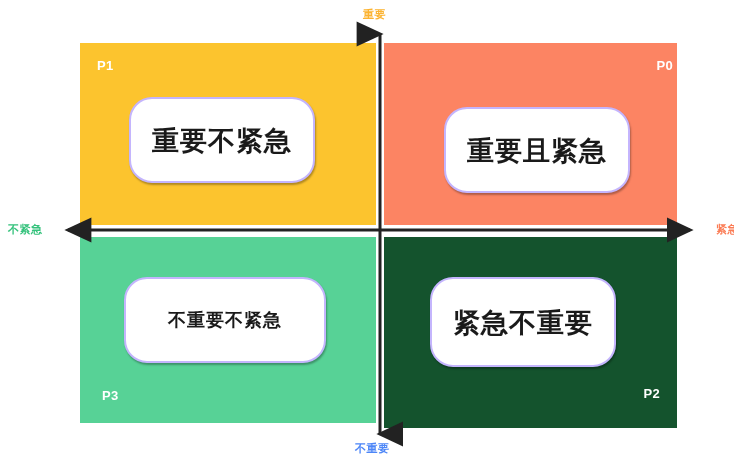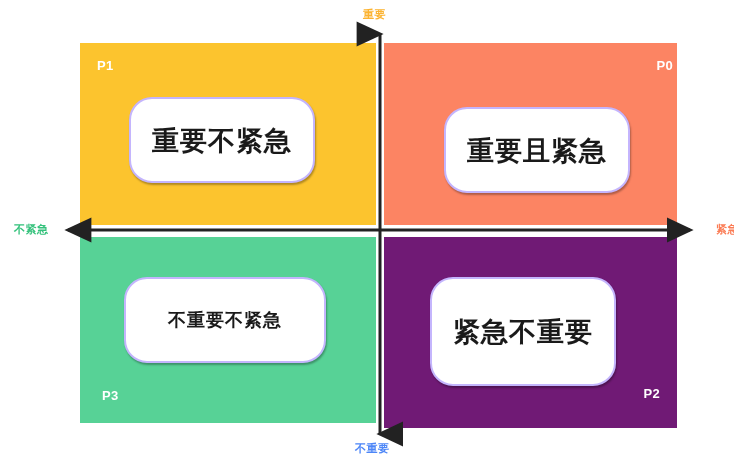--- a/index.html
+++ b/index.html
@@ -58,21 +58,21 @@
     font-size: 27px;
     font-weight: 700;
     color: #1a1a1a;
     letter-spacing: 1px;
     white-space: nowrap;
     line-height: 1;
   }
   #card-p1 { left: 129px; top: 97px;  width: 186px; height: 86px; }
   #card-p0 { left: 444px; top: 97px;  width: 186px; height: 86px; margin-top: 10px; }
   #card-p3 { left: 124px; top: 277px; width: 202px; height: 86px; }
-  #card-p2 { left: 430px; top: 277px; width: 186px; height: 109px; }
+  #card-p2 { left: 430px; top: 277px; width: 186px; height: 90px; }
   #card-p3 .card-text { font-size: 18px; }
 
   
   .axis-svg {
     position: absolute;
     left: 0;
     top: 0;
     width: 734px;
     height: 470px;
     pointer-events: none;
@@ -81,41 +81,41 @@
   
   .axis-label {
     position: absolute;
     font-size: 11px;
     font-weight: 700;
     white-space: nowrap;
     letter-spacing: 0.5px;
   }
   #label-important     { left: 363px; top: 7px;   color: #FCB330; text-align: center; }
   #label-not-important { left: 355px; top: 441px; color: #4D86F7; font-family: Liberation Serif, serif; }
-  #label-not-urgent    { left: 14px;  top: 222px; color: #35C27C; }
+  #label-not-urgent    { left: 8px;  top: 222px; color: #35C27C; }
   #label-urgent        { left: 700px; top: 222px; color: #FB7C55; }
 </style>
 </head>
 <body>
 
 <div id="canvas">
 
   <div class="quad" id="quad-p1" style="background: rgb(252, 196, 46);">
     <span class="quad-code code-tl">P1</span>
   </div>
 
   <div class="quad" id="quad-p0" style="background: rgb(252, 132, 99);">
     <span class="quad-code code-tr">P0</span>
   </div>
 
   <div class="quad" id="quad-p3" style="background: rgb(87, 210, 150);">
     <span class="quad-code code-bl">P3</span>
   </div>
 
-  <div class="quad" id="quad-p2" style="background: #701a75;">
+  <div class="quad" id="quad-p2" style="background: #14532d;">
     <span class="quad-code code-br">P2</span>
   </div>
 
   <div class="card" id="card-p1">
     <span class="card-text">重要不紧急</span>
   </div>
 
   <div class="card" id="card-p0">
     <span class="card-text">重要且紧急</span>
   </div>

